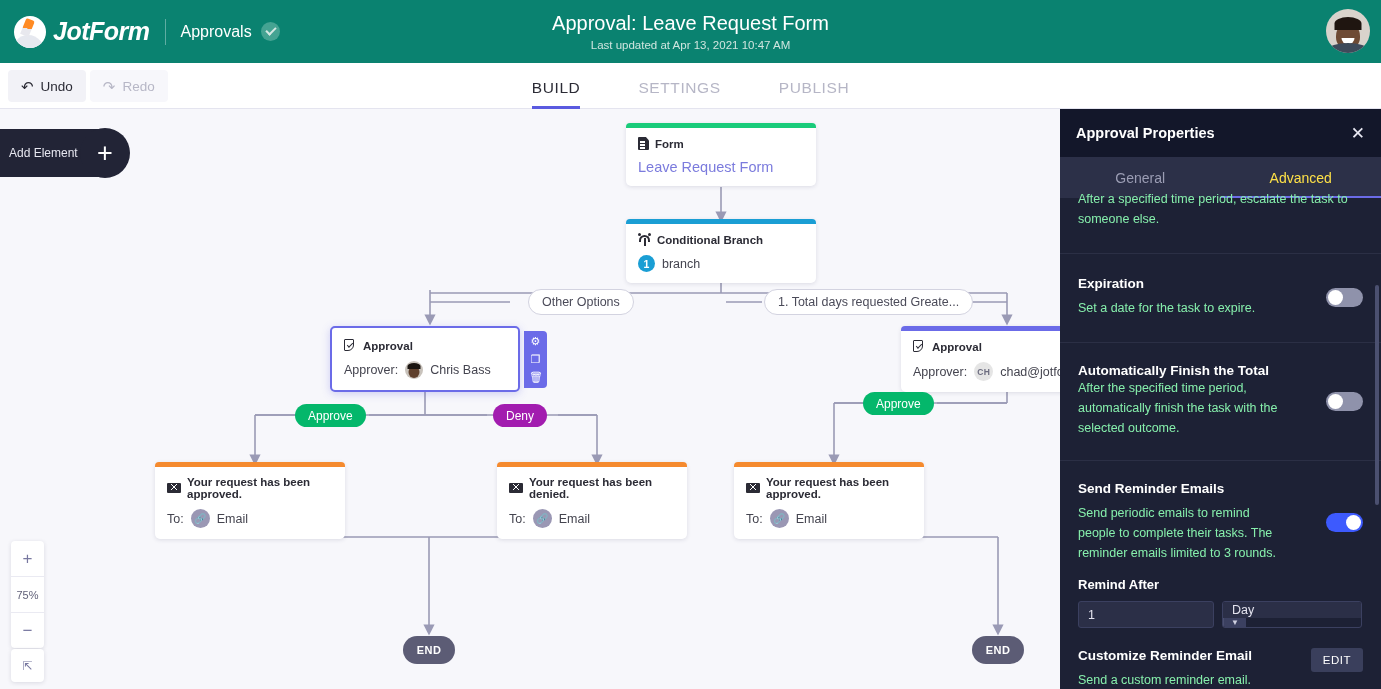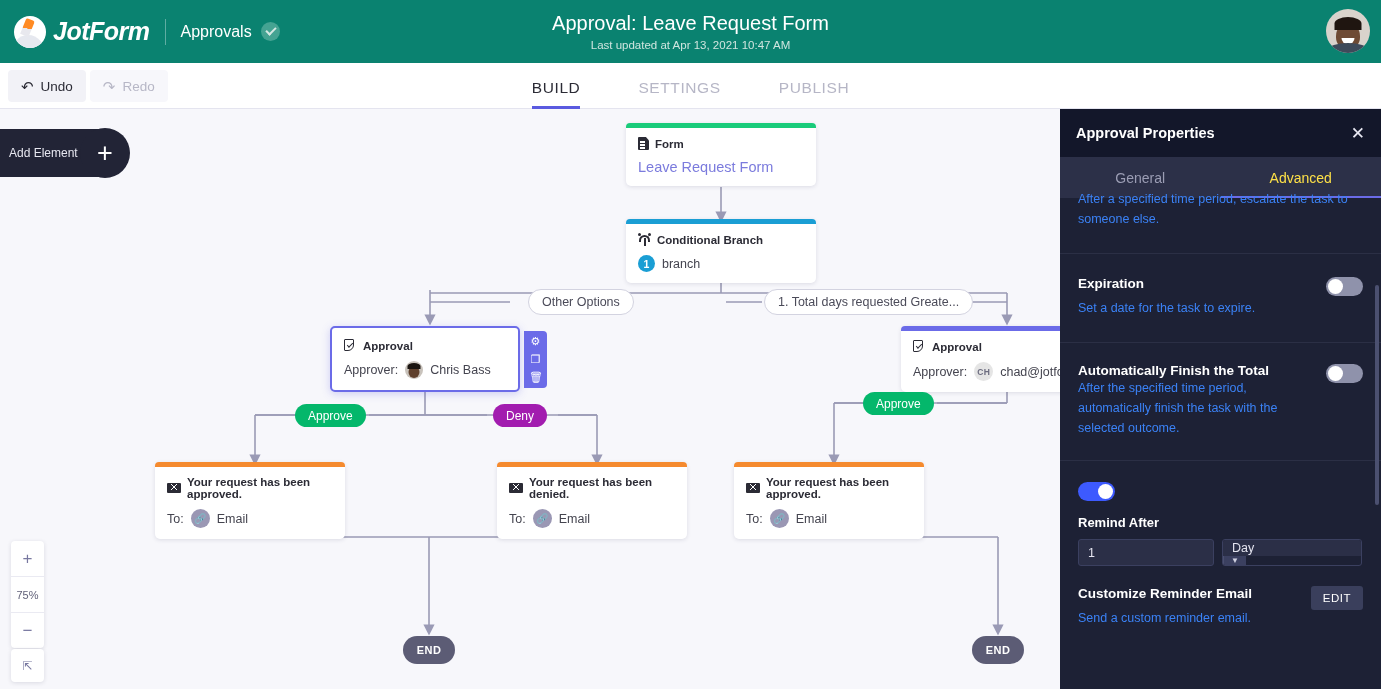--- a/index.html
+++ b/index.html
@@ -231,23 +231,23 @@
   }
   .panel-title { color: #fff; font-size: 14.5px; font-weight: bold; }
   .panel-close { color: #e9e9f3; font-size: 17px; line-height: 1; }
   .panel-tabs { height: 41px; background: #2c3048; display: flex; position: relative; }
   .ptab { flex: 1; display: flex; align-items: center; justify-content: center;
           font-size: 14px; color: #9b9db4; }
   .ptab.active { color: #fde047; }
   .ptab-underline { position: absolute; left: 50%; bottom: 0; width: 50%; height: 2.5px; background: #6b6be8; }
   .panel-scroll { position: relative; height: 491px; }
   .psec { padding: 0 18px; border-bottom: 1px solid #2b2f45; }
-  .psec-row { display: flex; align-items: flex-start; justify-content: space-between; gap: 10px; }
+  .psec-row { display: flex; align-items: center; justify-content: space-between; gap: 10px; }
   .psec-title { color: #fff; font-size: 13.5px; font-weight: bold; }
-  .psec-desc { color: #3b82f6; font-size: 12.5px; line-height: 1.6; }
+  .psec-desc { color: #86efac; font-size: 12.5px; line-height: 1.6; }
   .toggle { width: 37px; height: 19px; border-radius: 10px; background: #8f92ab;
             position: relative; flex: none; margin-top: 1px; }
   .toggle .kn { position: absolute; top: 2px; left: 2px; width: 15px; height: 15px;
                 border-radius: 50%; background: #fff; }
   .toggle.on { background: #3d5afe; }
   .toggle.on .kn { left: 20px; }
   .clip-text { padding-top: 0; }
   .field-label { color: #fff; font-size: 13px; font-weight: bold; }
   .field-row { display: flex; gap: 8px; margin-top: 9px; }
   .txt-input {
@@ -552,20 +552,24 @@
             <div class="psec-desc" style="">After the specified time period, automatically finish the task with the selected outcome.</div>
           </div>
           <div class="toggle">
               <span class="kn"></span>
             </div>
         </div>
       </div>
 
       <div class="psec" style="padding-top:20px; padding-bottom:18px; border-bottom:none;">
         <div class="psec-row">
+          <div style="flex:1; max-width:212px;">
+            <div class="psec-title">Send Reminder Emails</div>
+            <div class="psec-desc" style="margin-top:7px;">Send periodic emails to remind people to complete their tasks. The reminder emails limited to 3 rounds.</div>
+          </div>
           <div class="toggle on">
               <span class="kn"></span>
             </div>
         </div>
 
         <div style="margin-top:14px;">
           <div class="field-label">Remind After</div>
           <div class="field-row">
             <div class="txt-input" style="width:136px;">1</div>
             <div class="sel-wrap" style="width:140px;flex-direction:column;">

